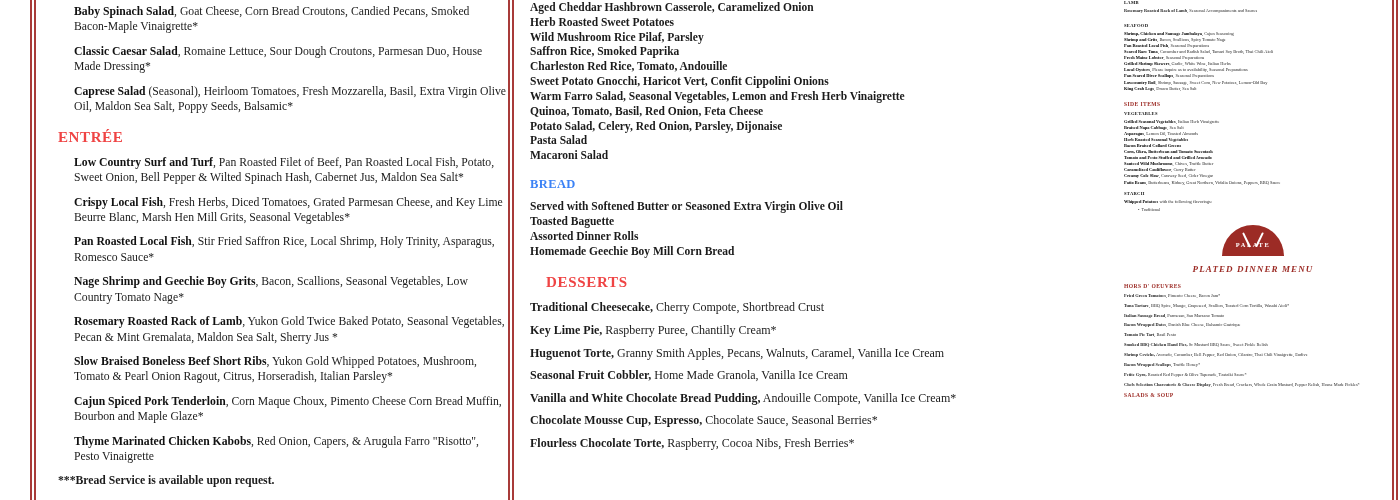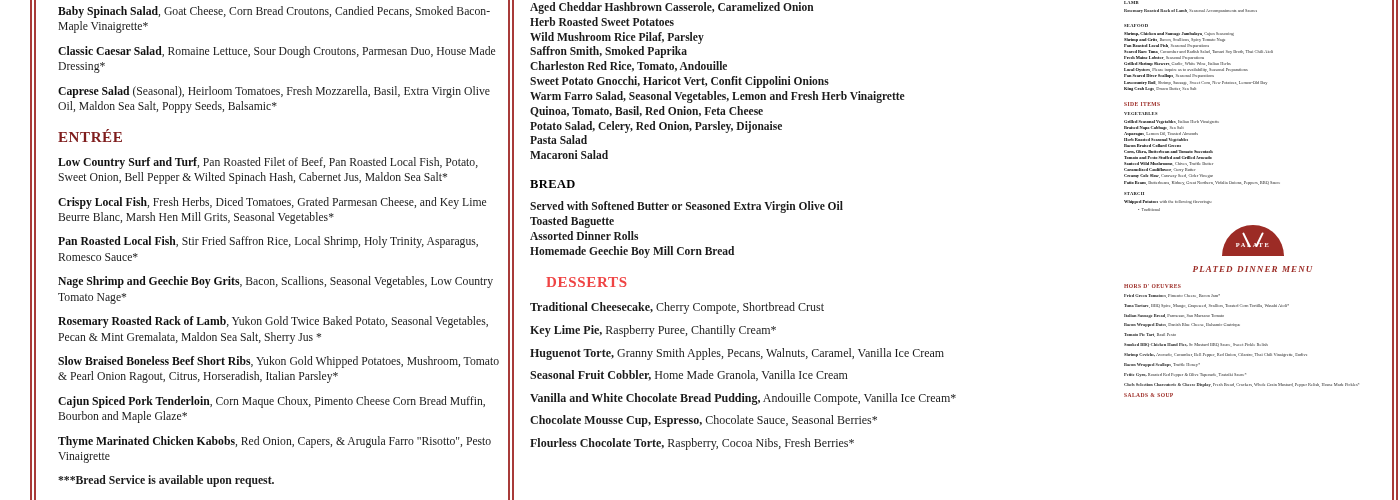--- a/index.html
+++ b/index.html
@@ -16,30 +16,30 @@
   .rule i{position:absolute;top:0;bottom:0;width:2px;background:#a83b39;}
   .rule i.a{left:0;}
   .rule i.b{left:4px;}
 
   
   .col-left{position:relative;width:520px;height:500px;padding:0 14px 0 58px;box-sizing:border-box;}
   .col-mid{position:relative;width:600px;height:500px;padding:0 22px 0 10px;box-sizing:border-box;}
   .col-right{position:relative;width:280px;height:500px;box-sizing:border-box;}
 
   .sec-head{
-    color:#7f1d1d;font-weight:bold;letter-spacing:.6px;
+    color:#ef4444;font-weight:bold;letter-spacing:.6px;
     font-size:15px;margin:14px 0 9px 0;
   }
-  .item{font-size:11.7px;line-height:1.32;margin:0 0 9px 0;}
+  .item{font-size:11.7px;line-height:1.32;margin:0 0 9px 16px;}
   .item b{font-weight:bold;color:#111;}
   .note{font-size:11.7px;font-weight:bold;margin:6px 0 0 0;}
 
   
   .tight{font-size:11.5px;line-height:1.29;margin:0;font-weight:bold;}
-  .mid-head{color:#000000;font-weight:bold;font-size:12.5px;letter-spacing:.4px;margin:14px 0 7px 0;}
+  .mid-head{color:#3b82f6;font-weight:bold;font-size:12.5px;letter-spacing:.4px;margin:14px 0 7px 0;}
   .mid-sec-head{color:#ef4444;font-weight:bold;font-size:15px;letter-spacing:.7px;margin:16px 0 9px 16px;}
   .dess{font-size:12px;line-height:1.3;margin:0 0 7px 0;}
   .foot{text-align:center;font-size:11.5px;line-height:1.4;margin:8px 0 0 0;}
   .foot.sp{margin-top:12px;}
 
   
   .thumb{position:absolute;left:4px;top:0;width:258px;height:500px;overflow:hidden;}
   .t-head{color:#111;font-weight:bold;font-size:4.6px;letter-spacing:.3px;margin:0 0 3px 0;}
   .t-sec{color:#9c2b25;font-weight:bold;font-size:5.6px;letter-spacing:.4px;margin:9px 0 4px 0;}
   .t-line{font-size:4.4px;line-height:1.38;margin:0;color:#262626;}
@@ -127,21 +127,21 @@
   <div class="col-mid">
     <div class="rule" style="left:-12px">
       <i class="a"></i>
         <i class="b"></i>
     </div>
 
     <div style="height:-2px"></div>
     <div class="tight"><b>Aged Cheddar Hashbrown Casserole</b><span>, Caramelized Onion</span></div>
     <div class="tight"><b>Herb Roasted Sweet Potatoes</b><span></span></div>
     <div class="tight"><b>Wild Mushroom Rice Pilaf</b><span>, Parsley</span></div>
-    <div class="tight"><b>Saffron Smith</b><span>, Smoked Paprika</span></div>
+    <div class="tight"><b>Saffron Rice</b><span>, Smoked Paprika</span></div>
     <div class="tight"><b>Charleston Red Rice</b><span>, Tomato, Andouille</span></div>
     <div class="tight"><b>Sweet Potato Gnocchi</b><span>, Haricot Vert, Confit Cippolini Onions</span></div>
     <div class="tight"><b>Warm Farro Salad</b><span>, Seasonal Vegetables, Lemon and Fresh Herb Vinaigrette</span></div>
     <div class="tight"><b>Quinoa</b><span>, Tomato, Basil, Red Onion, Feta Cheese</span></div>
     <div class="tight"><b>Potato Salad</b><span>, Celery, Red Onion, Parsley, Dijonaise</span></div>
     <div class="tight"><b>Pasta Salad</b><span></span></div>
     <div class="tight"><b>Macaroni Salad</b><span></span></div>
 
     <div class="mid-head">BREAD</div>
     <div class="tight">Served with Softened Butter or Seasoned Extra Virgin Olive Oil</div>

